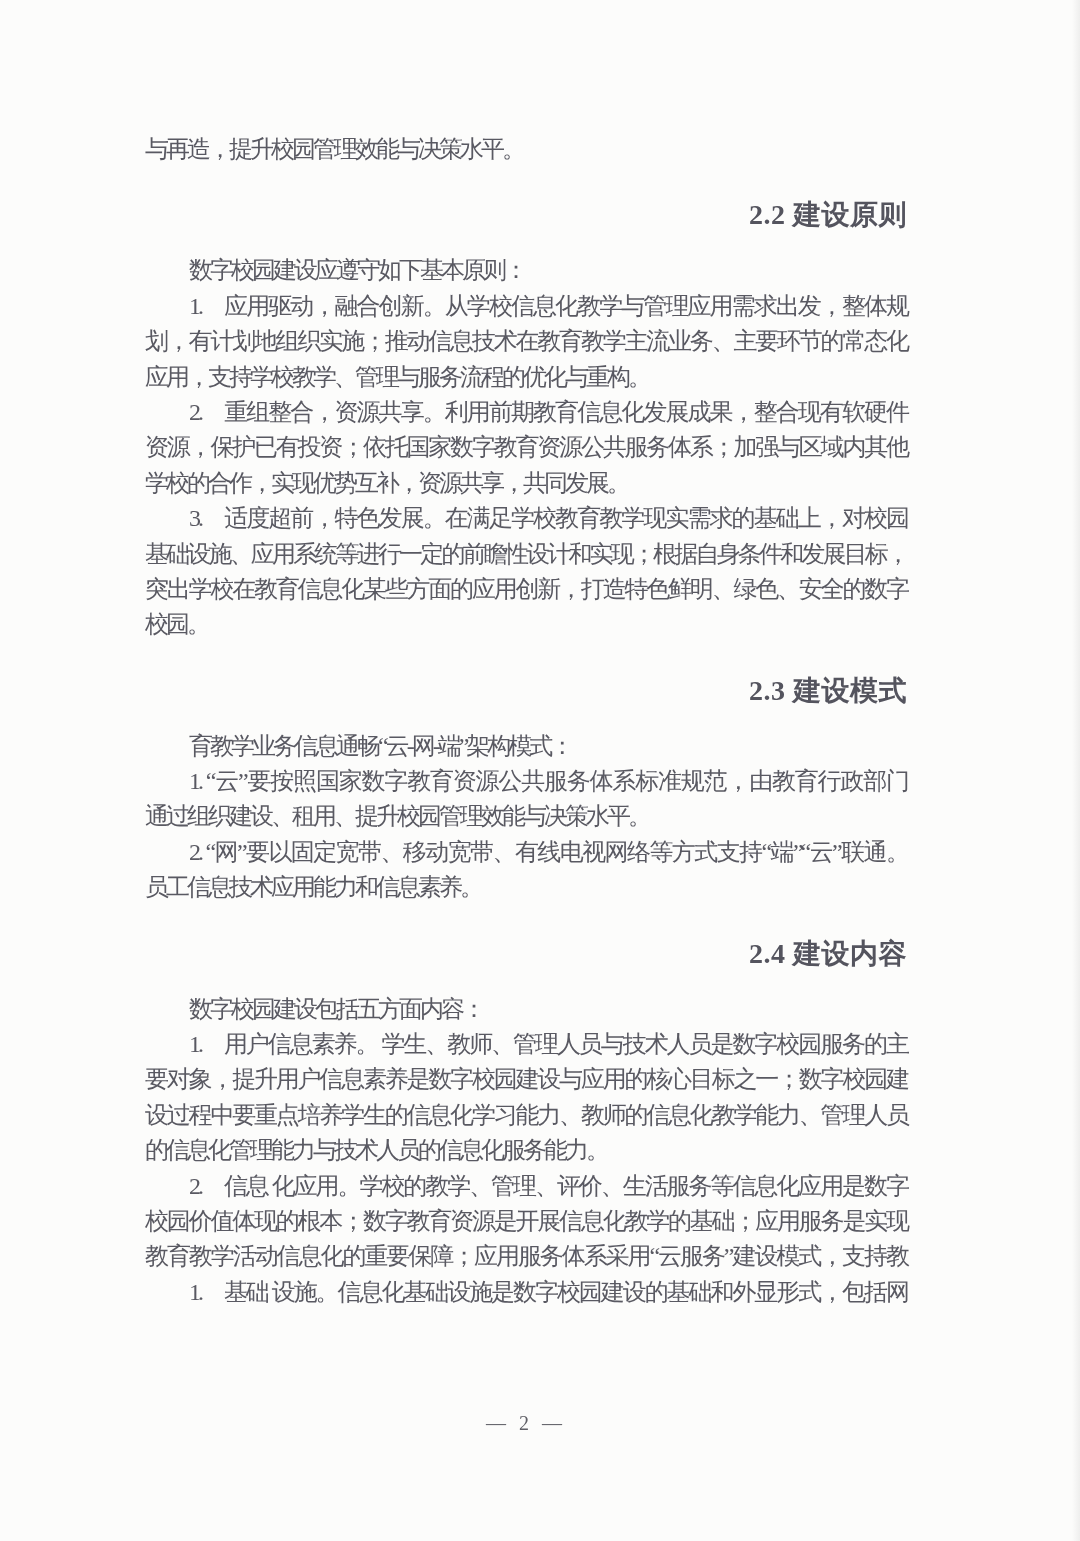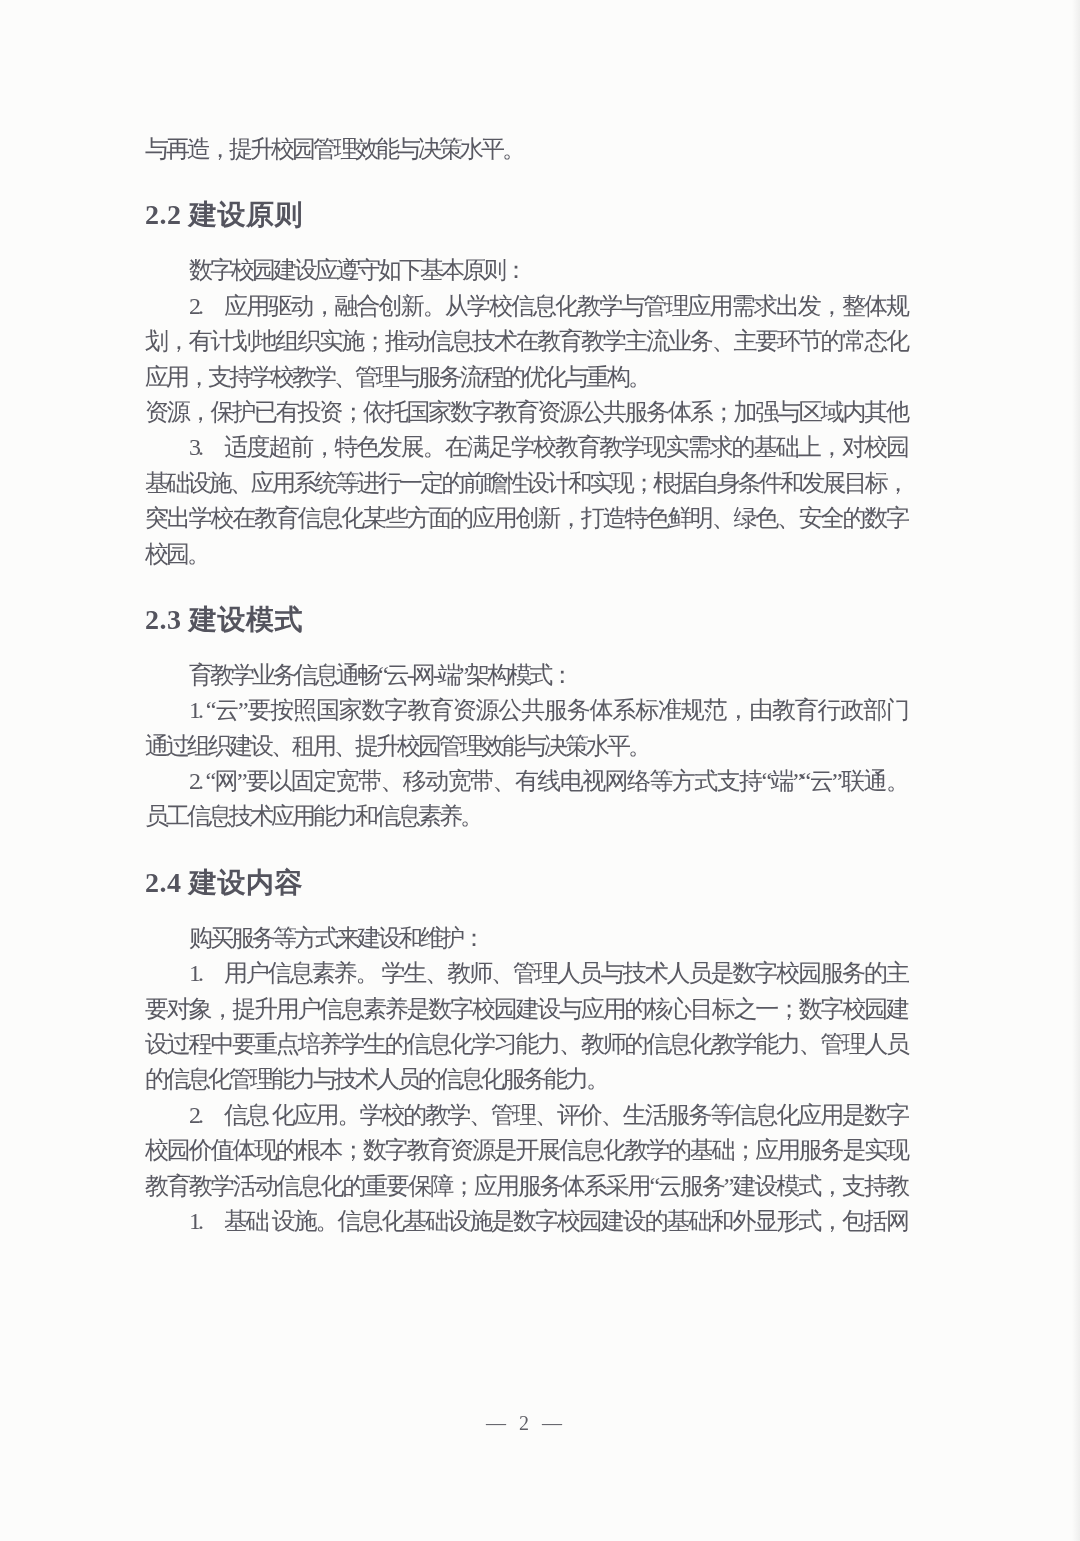--- a/index.html
+++ b/index.html
@@ -49,56 +49,59 @@
     text-align: justify;
     text-align-last: justify;
   }
   .heading {
     font-size: 28px;
     font-weight: 700;
     line-height: 40px;
     letter-spacing: 0.5px;
     margin: 28px 0 18px 0;
     color: var(--heading-color, #54545e);
+    text-align: right;
   }
   .footer {
     position: absolute;
     left: 145px;
     top: 1412px;
     width: 762px;
     text-align: center;
     font-size: 20px;
     letter-spacing: 4px;
     color: var(--footer-color, #5f5f66);
   }
 </style>
 </head>
 <body>
 
 <div class="page" style="background: rgb(252, 252, 251);">
   <div class="content">
       <div class="line">与再造，提升校园管理效能与决策水平。</div>
       <div class="heading">2.2 建设原则</div>
       <div class="line indent">数字校园建设应遵守如下基本原则：</div>
-      <div class="line indent fill">2.　应用驱动，融合创新。从学校信息化教学与管理应用需求出发，整体规</div>
+      <div class="line indent fill">1.　应用驱动，融合创新。从学校信息化教学与管理应用需求出发，整体规</div>
       <div class="line fill">划，有计划地组织实施；推动信息技术在教育教学主流业务、主要环节的常态化</div>
       <div class="line">应用，支持学校教学、管理与服务流程的优化与重构。</div>
+      <div class="line indent fill">2.　重组整合，资源共享。利用前期教育信息化发展成果，整合现有软硬件</div>
       <div class="line fill">资源，保护已有投资；依托国家数字教育资源公共服务体系；加强与区域内其他</div>
+      <div class="line">学校的合作，实现优势互补，资源共享，共同发展。</div>
       <div class="line indent fill">3.　适度超前，特色发展。在满足学校教育教学现实需求的基础上，对校园</div>
       <div class="line fill">基础设施、应用系统等进行一定的前瞻性设计和实现；根据自身条件和发展目标，</div>
       <div class="line fill">突出学校在教育信息化某些方面的应用创新，打造特色鲜明、绿色、安全的数字</div>
       <div class="line">校园。</div>
       <div class="heading">2.3 建设模式</div>
       <div class="line indent">育教学业务信息通畅“云-网-端”架构模式：</div>
       <div class="line indent fill">1. “云”要按照国家数字教育资源公共服务体系标准规范，由教育行政部门</div>
       <div class="line">通过组织建设、租用、提升校园管理效能与决策水平。</div>
       <div class="line indent fill">2. “网”要以固定宽带、移动宽带、有线电视网络等方式支持“端”“云”联通。</div>
       <div class="line">员工信息技术应用能力和信息素养。</div>
       <div class="heading">2.4 建设内容</div>
-      <div class="line indent">购买服务等方式来建设和维护：</div>
+      <div class="line indent">数字校园建设包括五方面内容：</div>
       <div class="line indent fill">1.　用户信息素养。 学生、教师、管理人员与技术人员是数字校园服务的主</div>
       <div class="line fill">要对象，提升用户信息素养是数字校园建设与应用的核心目标之一；数字校园建</div>
       <div class="line fill">设过程中要重点培养学生的信息化学习能力、教师的信息化教学能力、管理人员</div>
       <div class="line">的信息化管理能力与技术人员的信息化服务能力。</div>
       <div class="line indent fill">2.　信息 化应用。学校的教学、管理、评价、生活服务等信息化应用是数字</div>
       <div class="line fill">校园价值体现的根本；数字教育资源是开展信息化教学的基础；应用服务是实现</div>
       <div class="line fill">教育教学活动信息化的重要保障；应用服务体系采用“云服务”建设模式，支持教</div>
       <div class="line indent fill">1.　基础 设施。信息化基础设施是数字校园建设的基础和外显形式，包括网</div>
     </div>
   <div class="footer">— 2 —</div>

